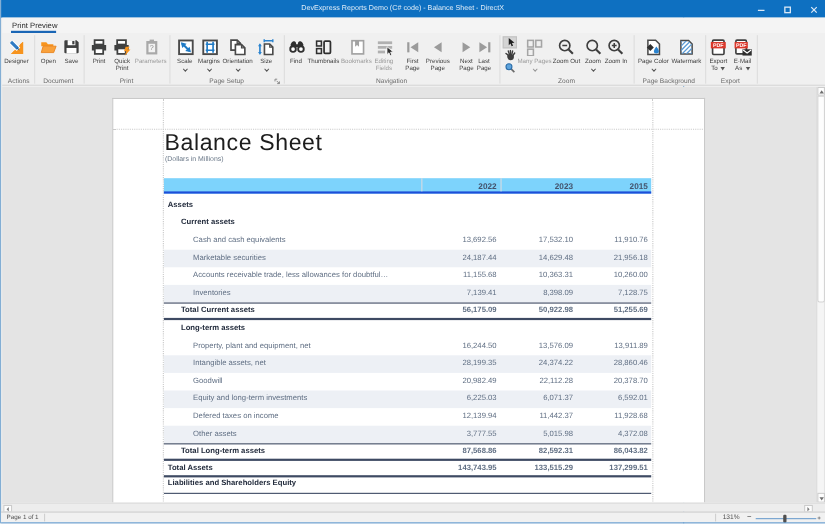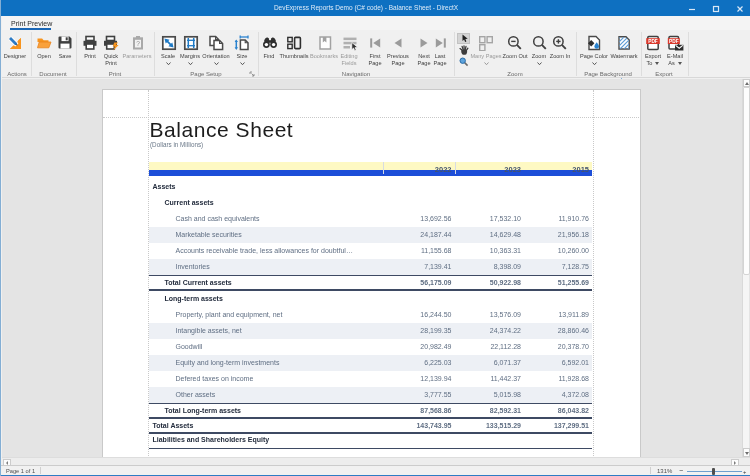--- a/index.html
+++ b/index.html
@@ -331,21 +331,21 @@
   <div class="gl" style="left:627px">Export</div>
 </div>
 <div id="docarea">
   <div id="page">
     <div class="dotv" style="left:45px;top:0;height:366px"></div>
     <div class="dotv" style="left:490px;top:0;height:366px"></div>
     <div class="doth" style="left:0;top:27px;width:536px"></div>
     <div id="bstitle">Balance Sheet</div>
     <div id="bssub">(Dollars in Millions)</div>
 
-    <div class="row" style="top:71.5px;height:14.5px;background:#fef9c3;border-bottom:6px solid #1d4ed8;">
+    <div class="row" style="top:71.5px;height:14.5px;background:#7dd3fc;border-bottom:2px solid #1d4ed8;">
       <div style="position:absolute;left:234px;top:0;width:1px;height:12.5px;background:#d7dbe2"></div>
       <div style="position:absolute;left:306px;top:0;width:1px;height:12.5px;background:#d7dbe2"></div>
       <div class="num rb1 c1" style="line-height:15px;font-size:7.5px;color:#44546e">2022</div>
       <div class="num rb1 c2" style="line-height:15px;font-size:7.5px;color:#44546e">2023</div>
       <div class="num rb1 c3" style="line-height:15px;font-size:7.5px;color:#44546e">2015</div>
     </div>
     <div class="row" style="top:86px;height:19px">
           <div class="rt rb1" style="left:4px;line-height:22px">Assets</div>
         </div>
     <div class="row" style="top:105px;height:16px">

